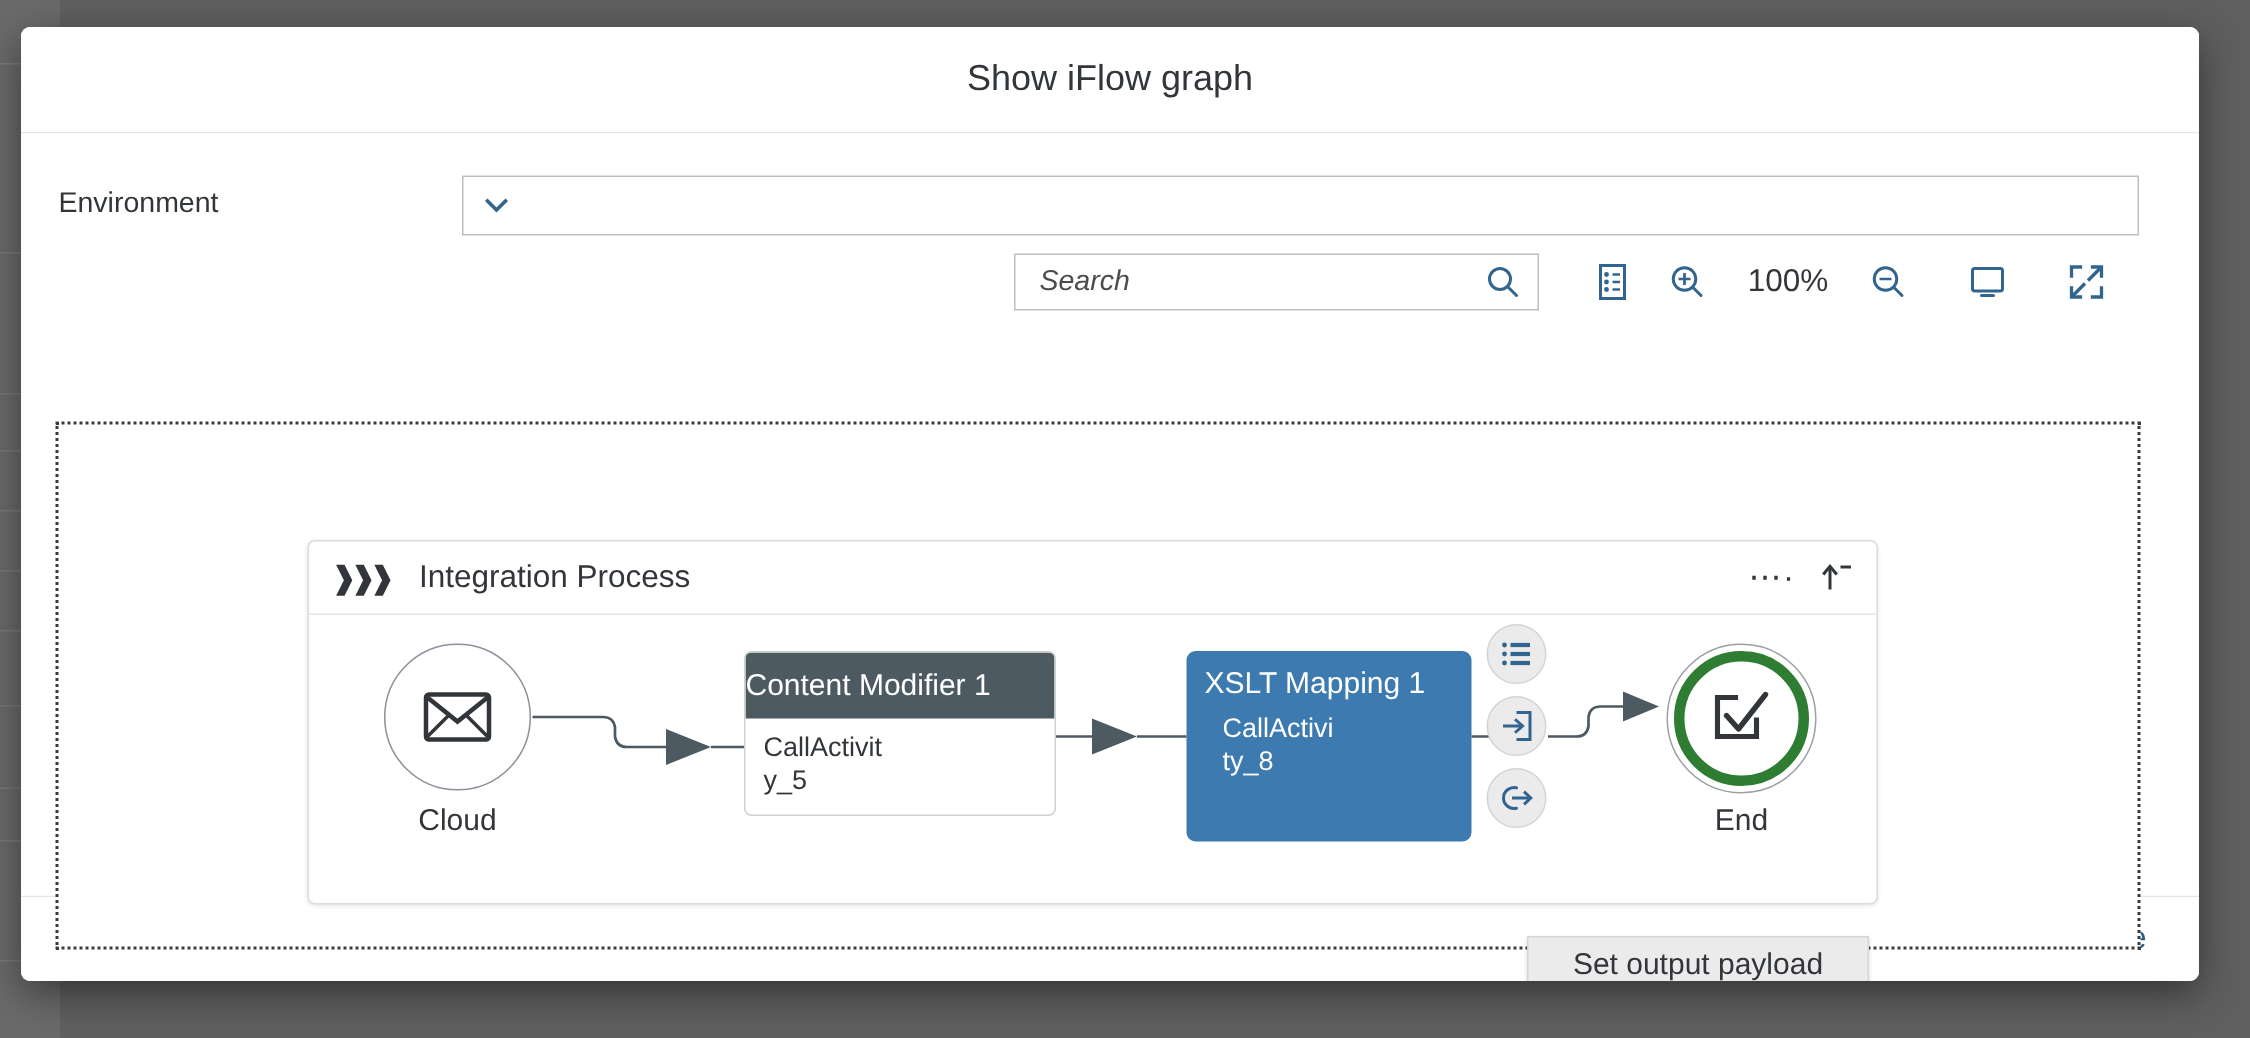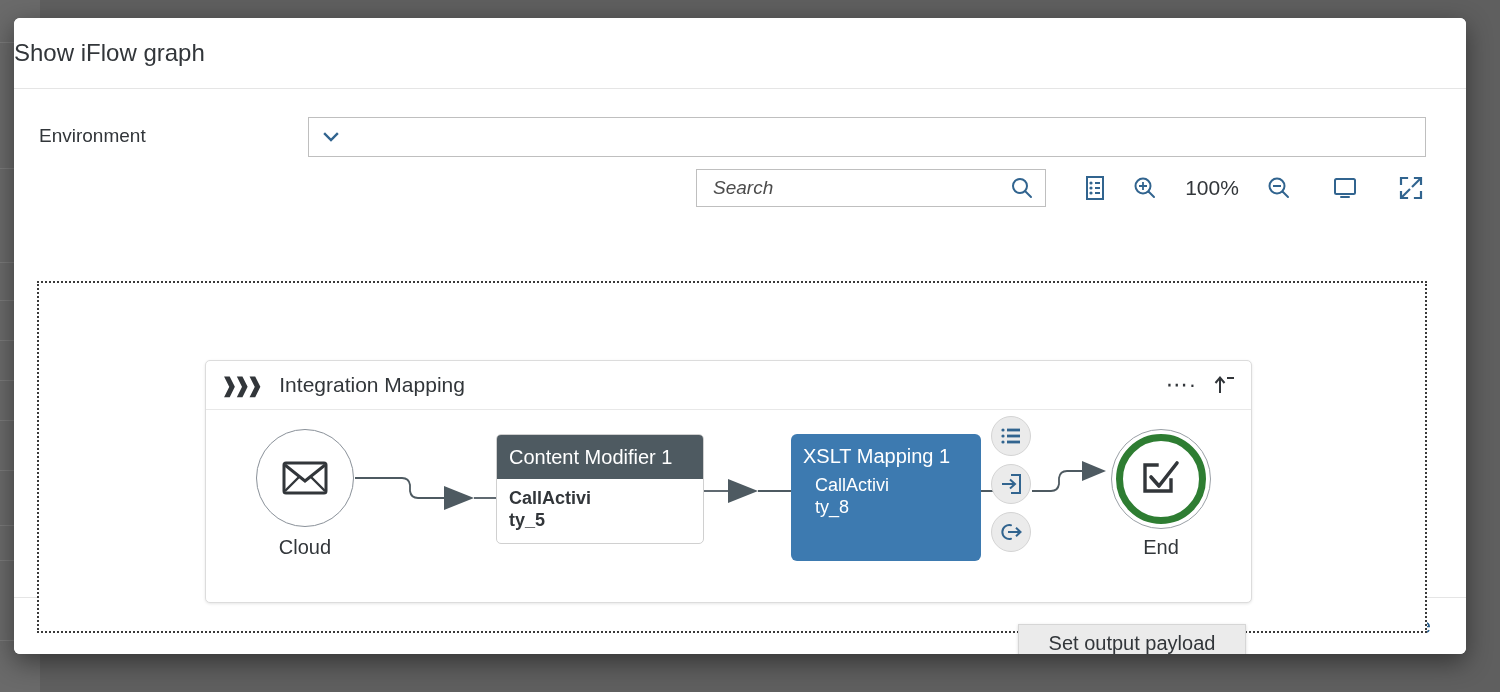--- a/index.html
+++ b/index.html
@@ -44,20 +44,21 @@
     border-radius: 6px;
     box-shadow: 0 8px 26px rgba(0,0,0,0.45);
     overflow: hidden;
   }
 
   .dialog-header {
     height: 70px;
     border-bottom: 1px solid #e5e5e5;
     display: flex;
     align-items: center;
+    justify-content: center;
     background: #fff;
   }
   .dialog-title {
     font-size: 24px;
     color: #32363a;
     font-weight: 400;
   }
 
   .dialog-body {
     position: relative;
@@ -122,21 +123,21 @@
     width: 44px;
     display: flex;
     align-items: center;
     justify-content: center;
   }
 
   
   .toolbar {
     position: absolute;
     top: 78px;
-    right: 32px;
+    right: 52px;
     height: 42px;
     display: flex;
     align-items: center;
     gap: 4px;
     justify-content: space-between;
   }
   .search-box {
     width: 350px;
     height: 38px;
     border: 1px solid #bfbfbf;
@@ -287,32 +288,30 @@
     border-radius: 5px;
     box-sizing: border-box;
     overflow: hidden;
     cursor: pointer;
   }
   .node-cm-header {
     background: #4e5a61;
     height: 44px;
     display: flex;
     align-items: center;
-    padding-left: 12px;
     color: #fff;
     font-size: 20px;
   }
   .node-cm-body {
     padding: 8px 12px 0 12px;
     font-size: 18px;
     color: #32363a;
     line-height: 22px;
     width: 86px;
     word-break: break-all;
-    font-weight: bold;
   }
 
   .node-xslt {
     position: absolute;
     left: 585px;
     top: 73px;
     width: 190px;
     height: 127px;
     background: #3d7ab0;
     border-radius: 6px;
@@ -504,21 +503,21 @@
           </svg>
         </button>
       </div>
 
       <div class="canvas">
 
         <div class="process-box">
 
           <div class="process-header">
             <span class="chevrons-icon">❱❱❱</span>
-            <span class="process-title">Integration Mapping</span>
+            <span class="process-title">Integration Process</span>
             <div class="process-header-actions">
               <span class="dots-icon">⋯·</span>
               <span>
                 <svg width="26" height="24" viewBox="0 0 26 24">
                   <line x1="9" y1="20" x2="9" y2="5" stroke="#32363a" stroke-width="2"></line>
                   <path d="M4.5 10 L9 4.5 L13.5 10" fill="none" stroke="#32363a" stroke-width="2"></path>
                   <line x1="16" y1="5" x2="23" y2="5" stroke="#32363a" stroke-width="2"></line>
                 </svg>
               </span>
             </div>

